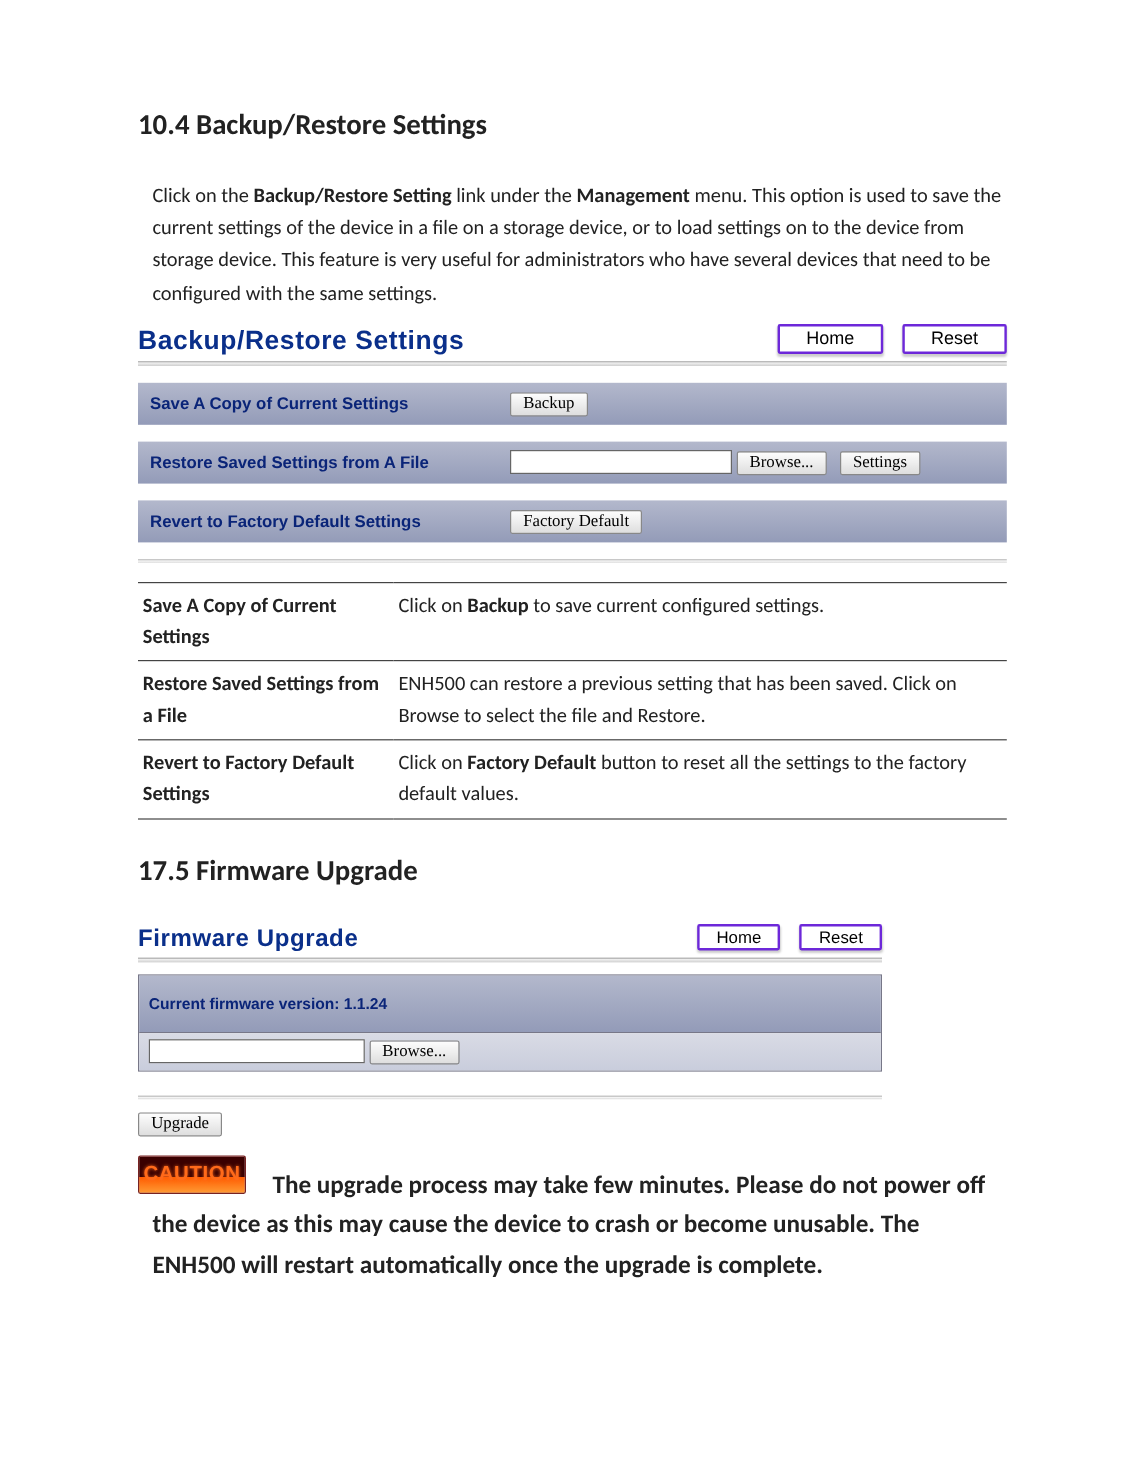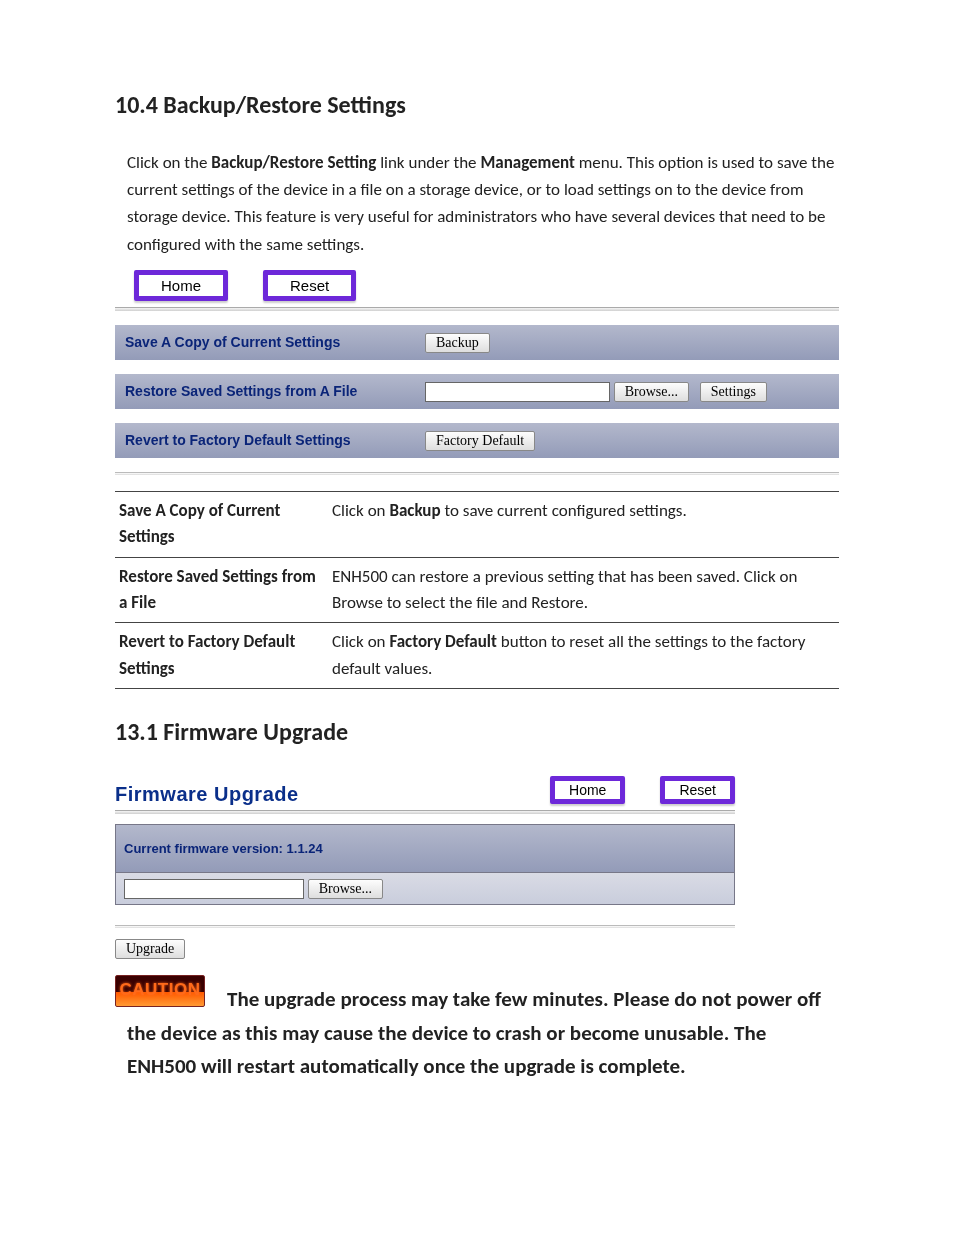--- a/index.html
+++ b/index.html
@@ -38,26 +38,25 @@
     color: #0a2f8a;
     font-family: Verdana, Arial, sans-serif;
     font-weight: bold;
     font-size: 22px;
     letter-spacing: .5px;
   }
   .ui-btn-top {
     font-family: "Segoe UI", Arial, sans-serif;
     font-size: 15px;
     background: #fff;
-    border: 5px solid #6d28d9;
+    border: 2px solid #6d28d9;
     border-radius: 2px;
     padding: 2px 22px;
     box-shadow: 0 2px 2px rgba(0,0,0,.2);
     cursor: pointer;
-    margin-left: 19px;
   }
   .ui-btn-group {
     display: flex;
     gap: 16px;
     margin-bottom: 2px;
   }
   .ui-hr {
     height: 3px;
     background: linear-gradient(#f5f5f5,#cfcfcf);
     border-top: 1px solid #aaa;
@@ -190,20 +189,21 @@
 <div class="page">
 
   <div class="h2">10.4 Backup/Restore Settings</div>
 
   <p class="para">
     <span>Click on the </span><b>Backup/Restore Setting</b><span> link under the </span><b>Management</b><span> menu. This option is used to save the current settings of the device in a file on a storage device, or to load settings on to the device from storage device. This feature is very useful for administrators who have several devices that need to be configured with the same settings.</span>
   </p>
 
   <div class="ui-panel">
     <div class="ui-header-row">
+      <div class="ui-title">Backup/Restore Settings</div>
       <div class="ui-btn-group">
         <button class="ui-btn-top">Home</button>
         <button class="ui-btn-top">Reset</button>
       </div>
     </div>
     <div class="ui-hr"></div>
 
     <table class="ui-table">
       <tbody>
           <tr>
@@ -257,21 +257,21 @@
     </tr>
     <tr>
       <td class="term">Revert to Factory Default Settings</td>
       <td>
         <span>Click on </span><b>Factory Default</b><span> button to reset all the settings to the factory default values.</span>
       </td>
     </tr>
   </tbody>
     </table>
 
-  <div class="h2">13.1 Firmware Upgrade</div>
+  <div class="h2">17.5 Firmware Upgrade</div>
 
 
   <div class="ui-panel ui2">
     <div class="ui-header-row">
       <div class="ui-title">Firmware Upgrade</div>
       <div class="ui-btn-group">
         <button class="ui-btn-top">Home</button>
         <button class="ui-btn-top">Reset</button>
       </div>
     </div>

